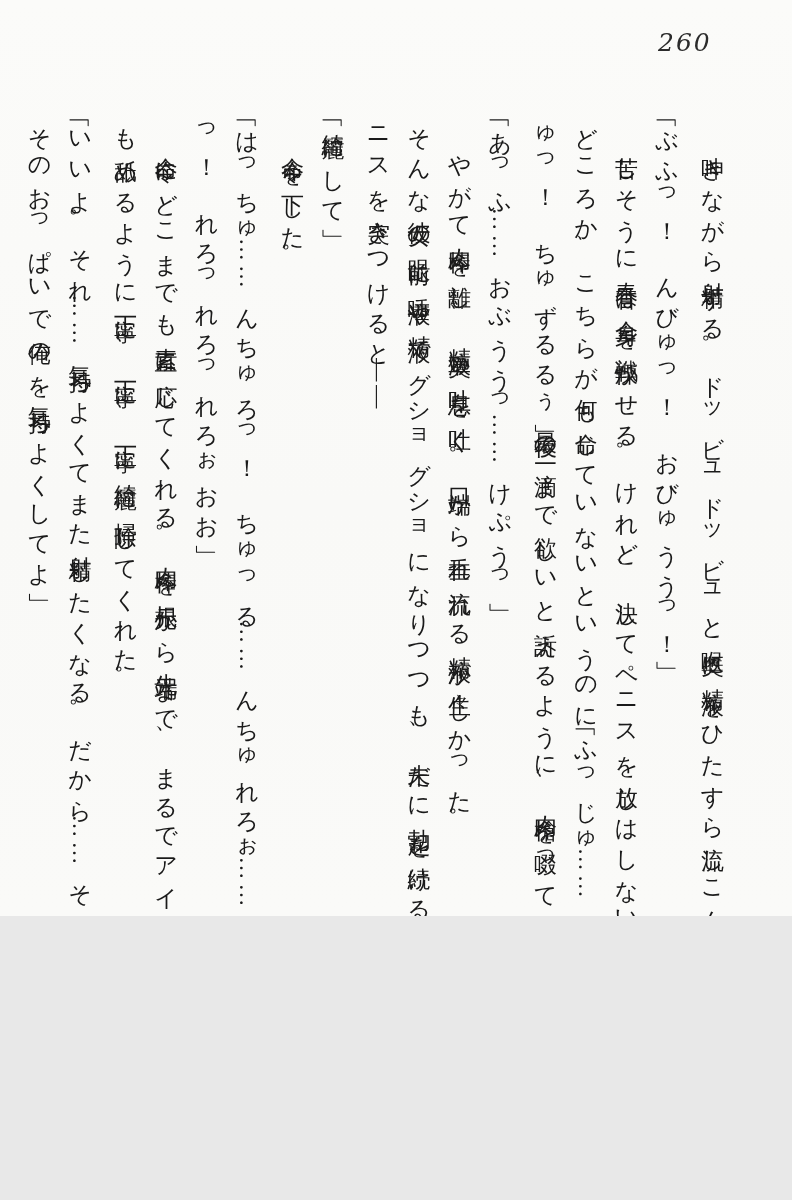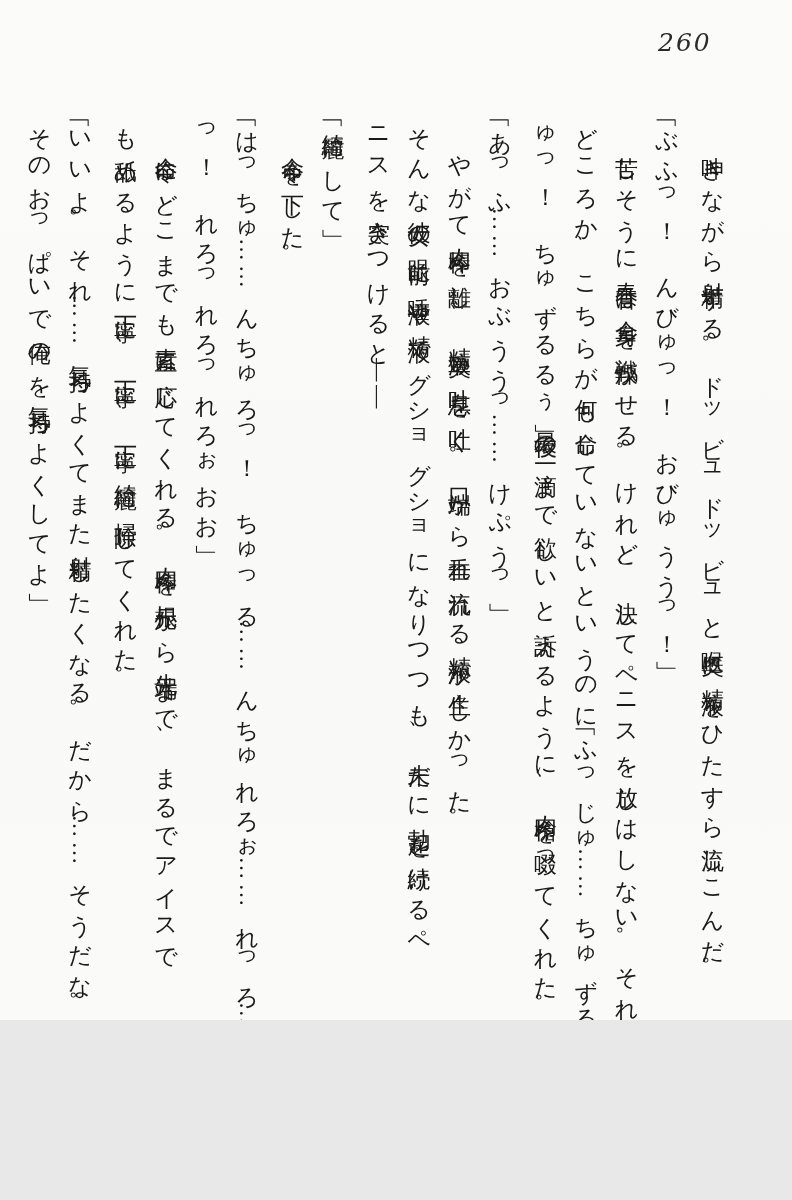--- a/index.html
+++ b/index.html
@@ -3,21 +3,21 @@
 <meta charset="utf-8">
 <style>
   html, body {
     margin: 0;
     padding: 0;
     background: #e8e8e8;
   }
   .book-page {
     position: relative;
     width: 792px;
-    height: 1020px;
+    height: 916px;
     background: linear-gradient(180deg, #fbfbf9 0%, #f9f9f7 55%, #fafaf8 100%);
     overflow: hidden;
     font-family: "Liberation Serif", "DejaVu Serif", serif;
   }
   .page-number {
     position: absolute;
     top: 28px;
     left: 658px;
     font-family: "DejaVu Serif", serif;
     font-style: italic;

